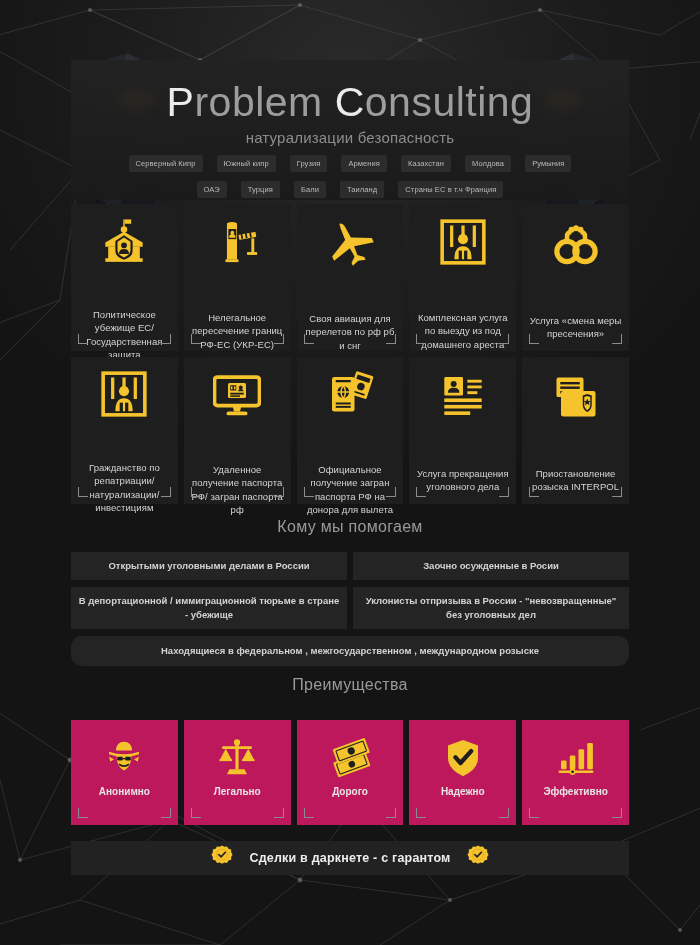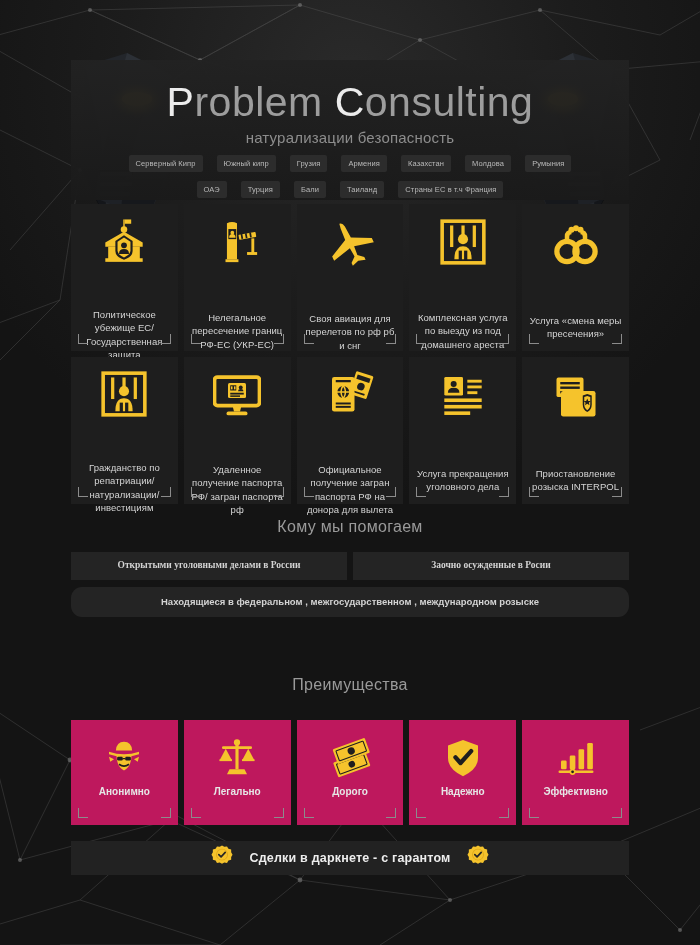--- a/index.html
+++ b/index.html
@@ -157,21 +157,21 @@
     font-size: 9.5px;
     font-weight: 700;
     line-height: 1.45;
     text-align: center;
     padding: 7px 6px;
     min-height: 28px;
     display: flex;
     align-items: center;
     justify-content: center;
   }
-  .pill.half { flex: 1 1 0; font-family: Liberation Serif, serif; }
+  .pill.half { flex: 1 1 0; }
   .pill.full { width: 100%; min-height: 30px; border-radius: 11px; }
   .pill.two-line { min-height: 38px; }
 
   
   #adv-row {
     position: absolute;
     left: 71px; top: 720px;
     width: 558px;
     display: flex;
     gap: 6px;
@@ -532,20 +532,24 @@
   </div>
 
   <div class="section-title" id="title-help">Кому мы помогаем</div>
 
   <div id="help-block">
     <div class="pill-row">
       <div class="pill half">Открытыми уголовными делами в России</div>
       <div class="pill half">Заочно осужденные в Росии</div>
     </div>
     <div class="pill-row">
+      <div class="pill half two-line">В депортационной / иммиграционной тюрьме в стране - убежище</div>
+      <div class="pill half two-line">Уклонисты отпризыва в России - "невозвращенные" без уголовных дел</div>
+    </div>
+    <div class="pill-row">
       <div class="pill full">Находящиеся в федеральном , межгосударственном , международном розыске</div>
     </div>
   </div>
 
   <div class="section-title" id="title-adv">Преимущества</div>
 
   <div id="adv-row">
 
     <div class="adv">
       <div class="icon">

